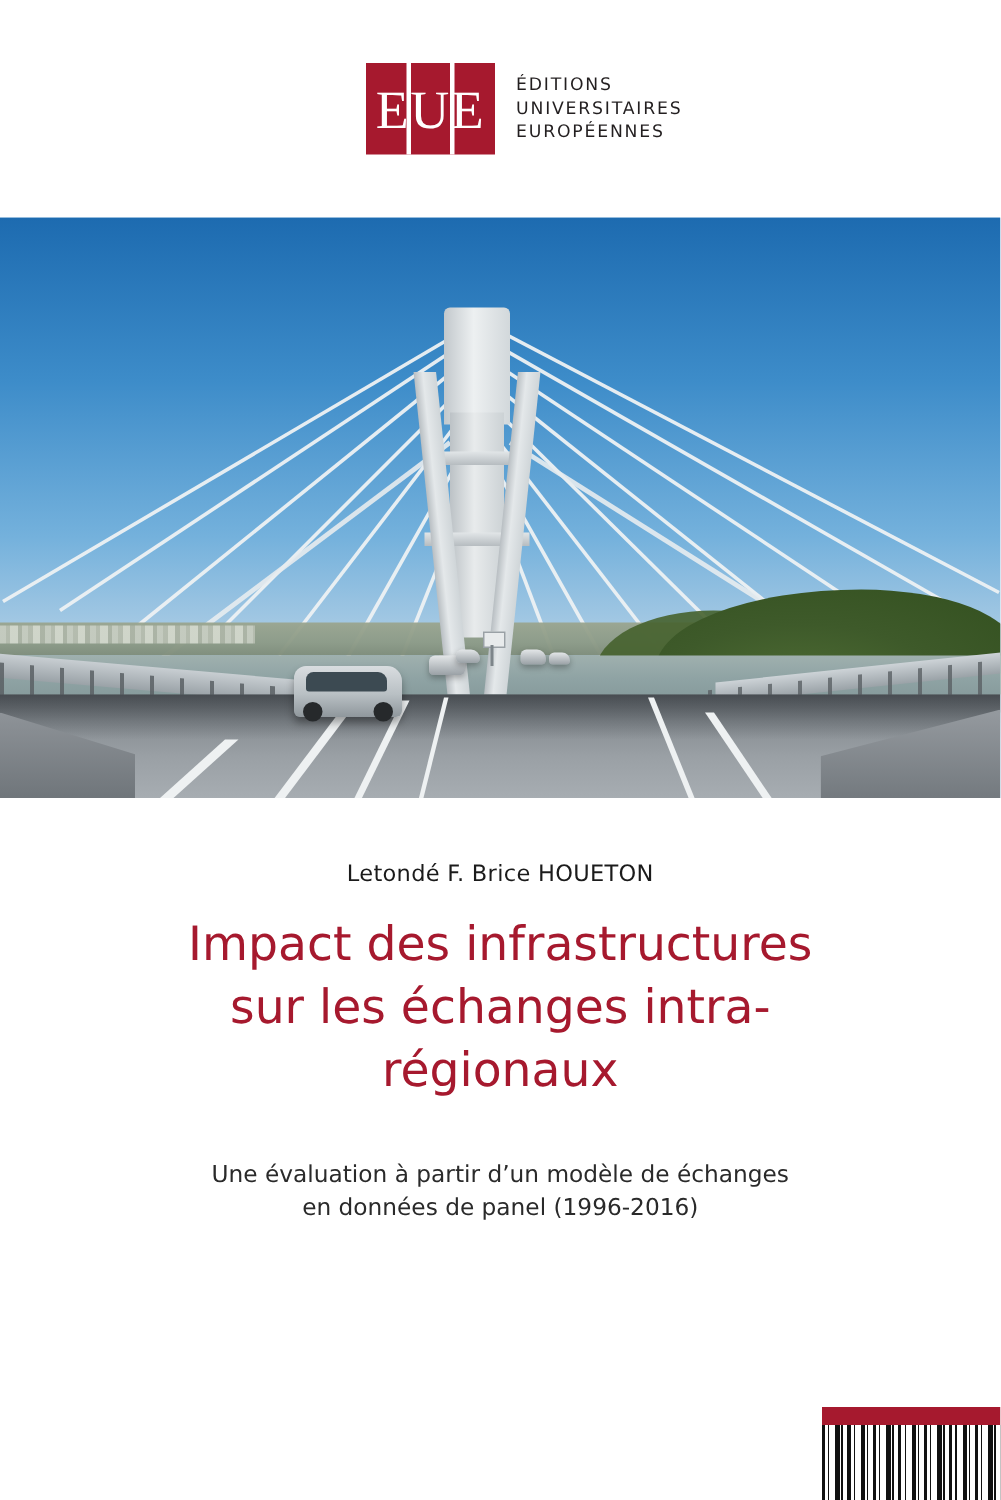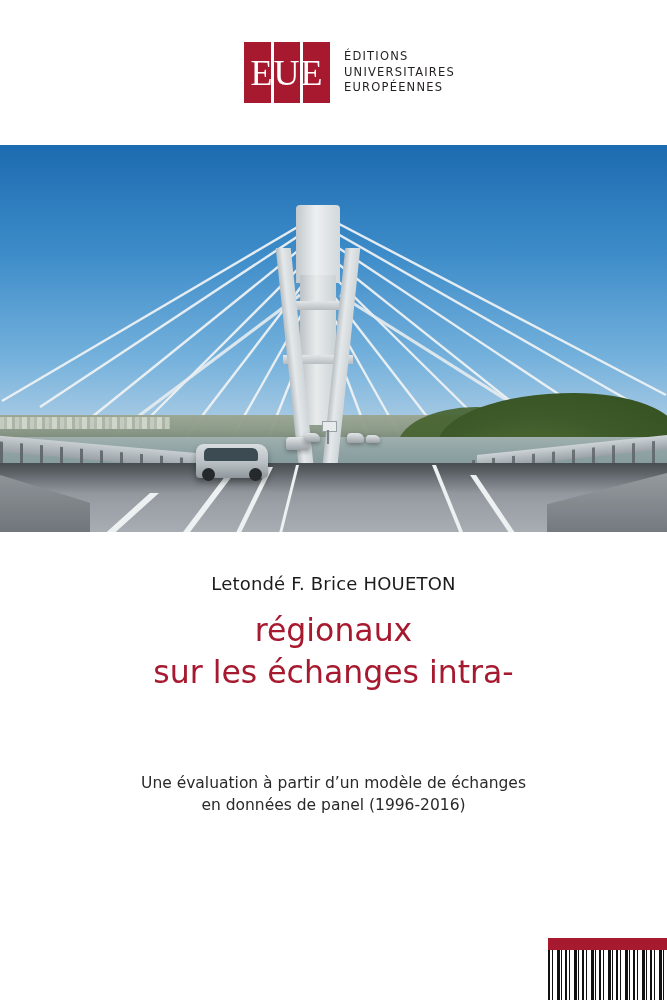--- a/index.html
+++ b/index.html
@@ -301,21 +301,21 @@
     width: 667px;
     height: 468px;
     background: #ffffff;
   }
   .author {
     position: absolute;
     top: 41px;
     left: 0; right: 0;
     text-align: center;
     font-family: "DejaVu Sans", sans-serif;
-    font-size: 18px;
+    font-size: 15px;
     color: #1b1b1b;
     letter-spacing: .2px;
   }
   .title {
     position: absolute;
     top: 78px;
     left: 42px;
     width: 583px;
     text-align: center;
     font-family: "DejaVu Sans", sans-serif;
@@ -450,22 +450,23 @@
   <div class="car car-s c4"></div>
 
   <div class="sign"></div>
   <div class="sign-pole"></div>
 </div>
 
 <div class="cover-text">
   <div class="author">Letondé F. Brice HOUETON</div>
 
   <div class="title">
+    <div>Impact des infrastructures</div>
+    <div>sur les échanges intra-</div>
     <div>régionaux</div>
-    <div>sur les échanges intra-</div>
   </div>
 
   <div class="subtitle">
     <div>Une évaluation à partir d’un modèle de échanges</div>
     <div>en données de panel (1996-2016)</div>
   </div>
 
   <div class="barcode-block">
     <div class="barcode-red"></div>
     <div class="barcode"></div>

